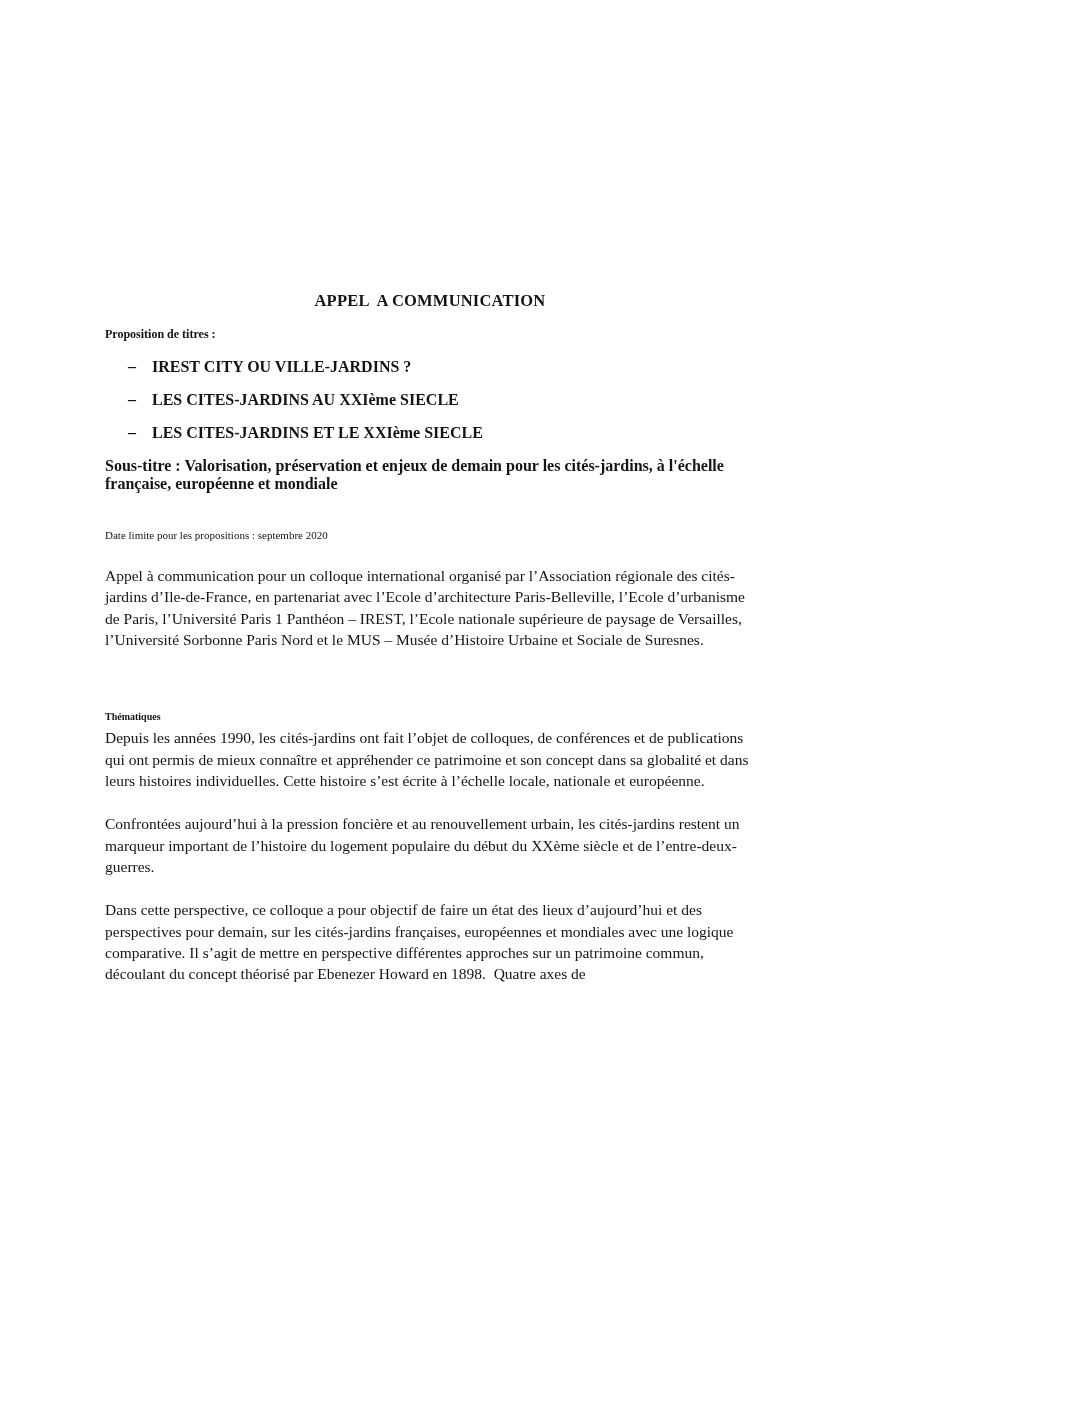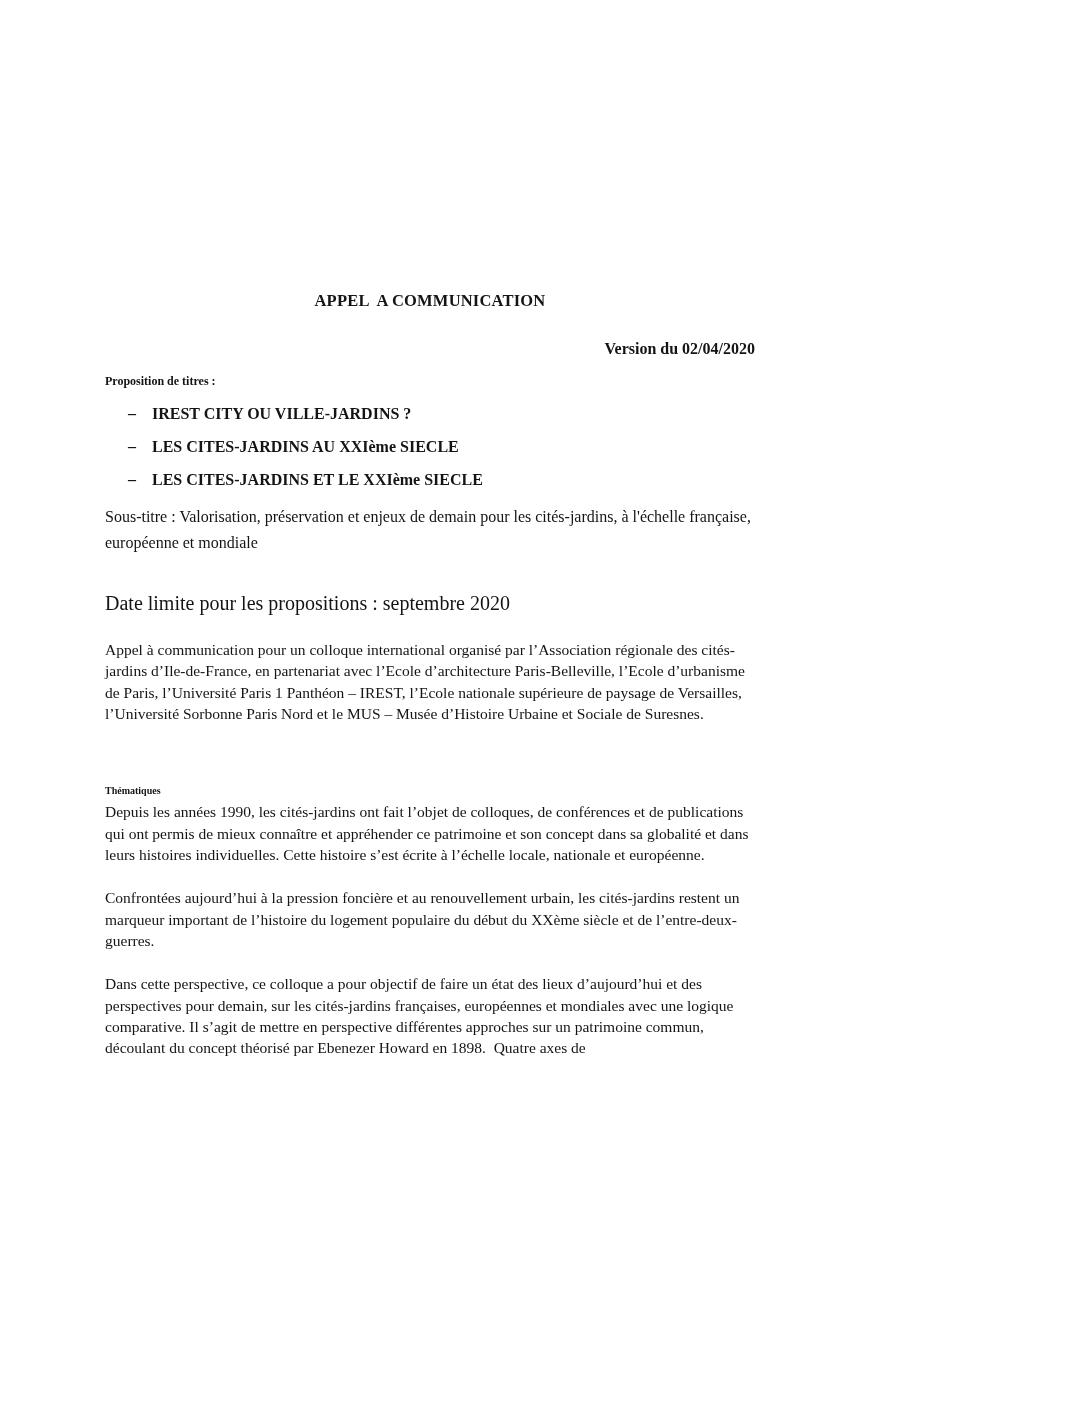--- a/index.html
+++ b/index.html
@@ -42,31 +42,31 @@
   .list-item {
     display: flex;
     font-size: 16px;
     font-weight: bold;
     margin-bottom: 15px;
     padding-left: 23px;
   }
   .bullet { width: 24px; flex: 0 0 24px; }
   .subtitle {
     font-size: 16px;
-    font-weight: normal;
-    line-height: 26px;
+    font-weight: bold;
+    line-height: 18px;
     white-space: pre-wrap;
   }
   .event-block {
     margin-top: 32px;
     font-size: 15.5px;
     line-height: 21.5px;
   }
   .deadline {
-    font-size: 20px;
+    font-size: 11px;
     margin-top: 36px;
   }
   .body-par {
     font-size: 15.5px;
     line-height: 21.3px;
     margin-top: 24px;
     white-space: pre-wrap;
   }
   .them-heading {
     font-size: 10px;
@@ -78,21 +78,20 @@
   .par-gap { margin-top: 22px; }
 </style>
 </head>
 <body>
 
 <div class="page">
   <div class="content">
 
     <div class="doc-title">APPEL  A COMMUNICATION</div>
 
-    <div class="version">Version du 02/04/2020</div>
 
     <div class="prop-label">Proposition de titres :</div>
 
     <div class="title-list">
       <div class="list-item">
         <span class="bullet">–</span>
         <span>IREST CITY OU VILLE-JARDINS ?</span>
       </div>
       <div class="list-item">
         <span class="bullet">–</span>

